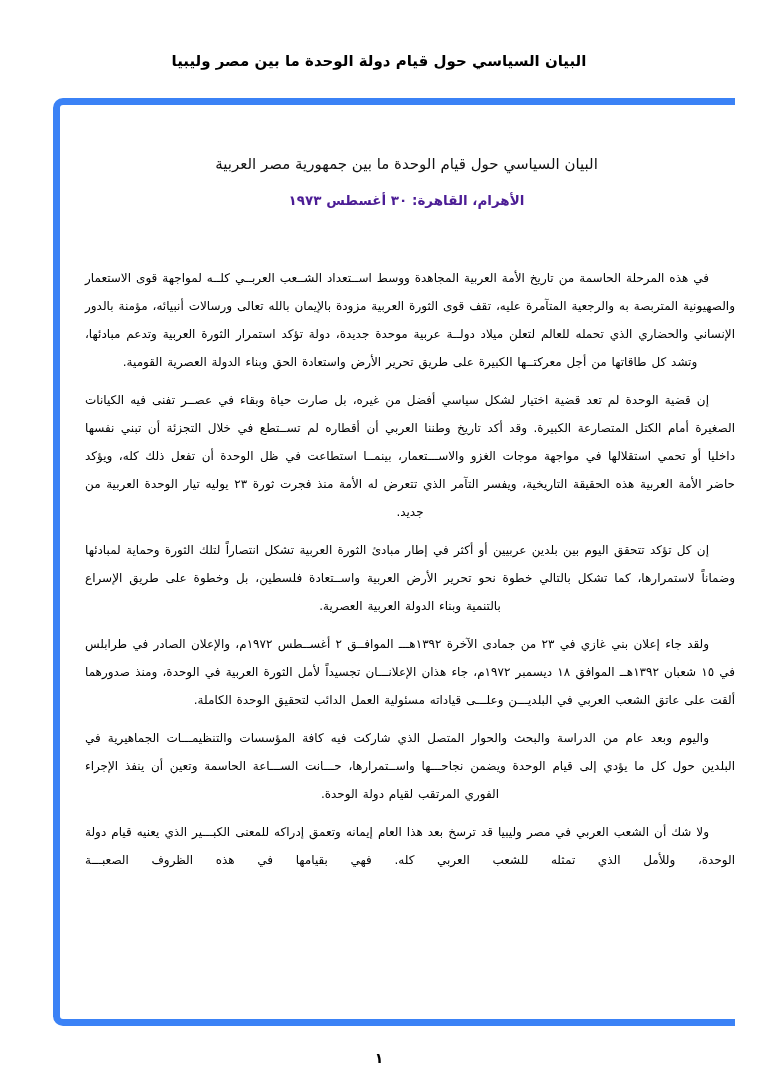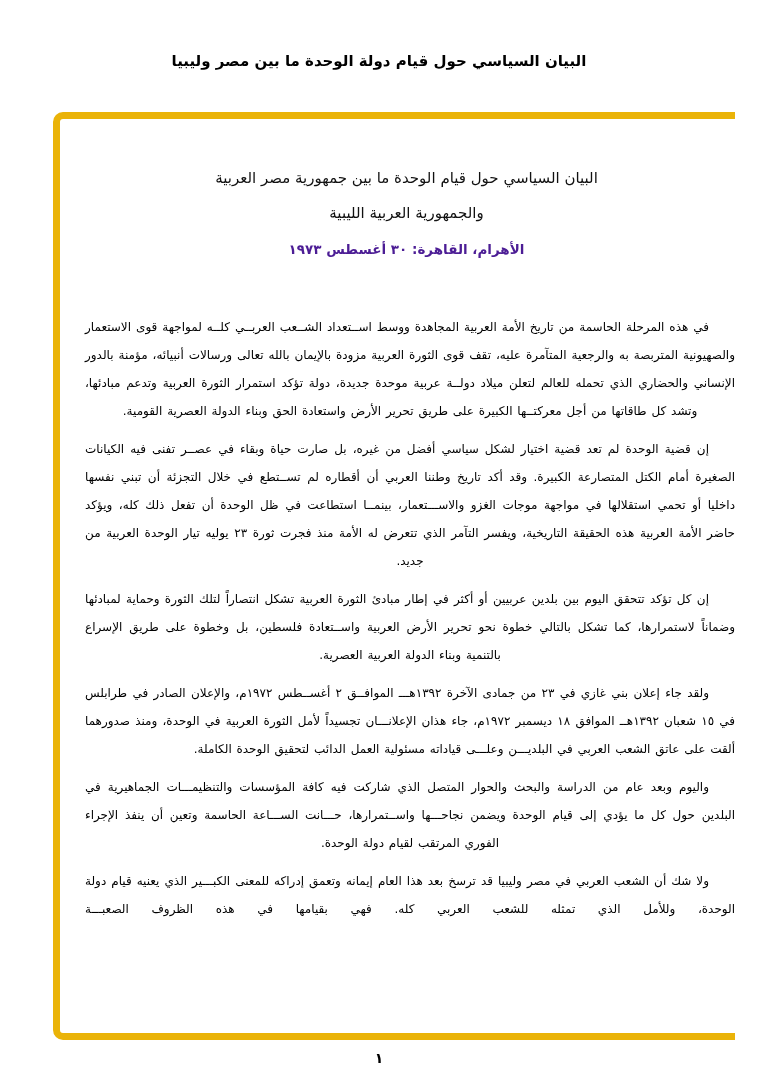--- a/index.html
+++ b/index.html
@@ -19,25 +19,25 @@
     width: 100%;
     text-align: center;
     direction: rtl;
     font-size: 15px;
     font-weight: bold;
     color: #000;
   }
   .doc-frame {
     position: absolute;
     left: 30px;
-    top: 112px;
+    top: 98px;
     width: 703px;
     height: 928px;
     box-sizing: border-box;
-    border: 7px solid #eab308;
+    border: 7px solid #3b82f6;
     border-radius: 10px;
     background: #ffffff;
     padding: 42px 14px 0 18px;
   }
   .doc-heading {
     direction: rtl;
     text-align: center;
     font-size: 15px;
     font-weight: normal;
     line-height: 35px;
@@ -86,21 +86,20 @@
 <body>
 
 <div class="page">
 
   <div class="outer-title">البيان السياسي حول قيام دولة الوحدة ما بين مصر وليبيا</div>
 
   <div class="doc-frame">
 
     <div class="doc-heading">
       <span class="heading-line">البيان السياسي حول قيام الوحدة ما بين جمهورية مصر العربية</span>
-      <span class="heading-line">والجمهورية العربية الليبية</span>
     </div>
 
     <div class="dateline">الأهرام، القاهرة: ٣٠ أغسطس ١٩٧٣</div>
 
     <div class="doc-body">
       <p class="last-center">في هذه المرحلة الحاسمة من تاريخ الأمة العربية المجاهدة ووسط اســتعداد الشــعب العربــي كلــه لمواجهة قوى الاستعمار والصهيونية المتربصة به والرجعية المتآمرة عليه، تقف قوى الثورة العربية مزودة بالإيمان بالله تعالى ورسالات أنبيائه، مؤمنة بالدور الإنساني والحضاري الذي تحمله للعالم لتعلن ميلاد دولــة عربية موحدة جديدة، دولة تؤكد استمرار الثورة العربية وتدعم مبادئها، وتشد كل طاقاتها من أجل معركتــها الكبيرة على طريق تحرير الأرض واستعادة الحق وبناء الدولة العصرية القومية.</p>
       <p class="last-center">إن قضية الوحدة لم تعد قضية اختيار لشكل سياسي أفضل من غيره، بل صارت حياة وبقاء في عصــر تفنى فيه الكيانات الصغيرة أمام الكتل المتصارعة الكبيرة. وقد أكد تاريخ وطننا العربي أن أقطاره لم تســتطع في خلال التجزئة أن تبني نفسها داخليا أو تحمي استقلالها في مواجهة موجات الغزو والاســـتعمار، بينمــا استطاعت في ظل الوحدة أن تفعل ذلك كله، ويؤكد حاضر الأمة العربية هذه الحقيقة التاريخية، ويفسر التآمر الذي تتعرض له الأمة منذ فجرت ثورة ٢٣ يوليه تيار الوحدة العربية من جديد.</p>
       <p class="last-center">إن كل تؤكد تتحقق اليوم بين بلدين عربيين أو أكثر في إطار مبادئ الثورة العربية تشكل انتصاراً لتلك الثورة وحماية لمبادئها وضماناً لاستمرارها، كما تشكل بالتالي خطوة نحو تحرير الأرض العربية واســتعادة فلسطين، بل وخطوة على طريق الإسراع بالتنمية وبناء الدولة العربية العصرية.</p>
       <p class="last-right">ولقد جاء إعلان بني غازي في ٢٣ من جمادى الآخرة ١٣٩٢هـــ الموافــق ٢ أغســطس ١٩٧٢م، والإعلان الصادر في طرابلس في ١٥ شعبان ١٣٩٢هــ الموافق ١٨ ديسمبر ١٩٧٢م، جاء هذان الإعلانـــان تجسيداً لأمل الثورة العربية في الوحدة، ومنذ صدورهما ألقت على عاتق الشعب العربي في البلديـــن وعلـــى قياداته مسئولية العمل الدائب لتحقيق الوحدة الكاملة.</p>
       <p class="last-center">واليوم وبعد عام من الدراسة والبحث والحوار المتصل الذي شاركت فيه كافة المؤسسات والتنظيمـــات الجماهيرية في البلدين حول كل ما يؤدي إلى قيام الوحدة ويضمن نجاحـــها واســتمرارها، حـــانت الســـاعة الحاسمة وتعين أن ينفذ الإجراء الفوري المرتقب لقيام دولة الوحدة.</p>

